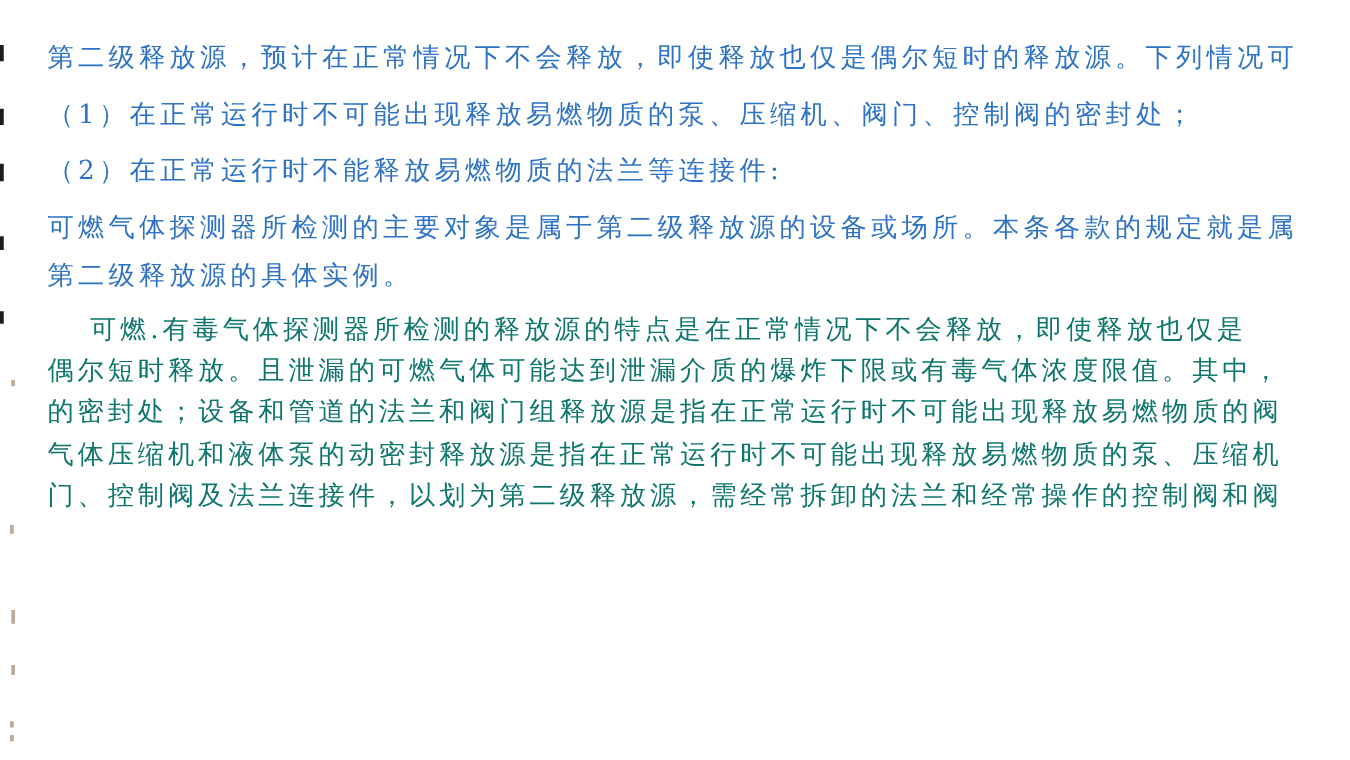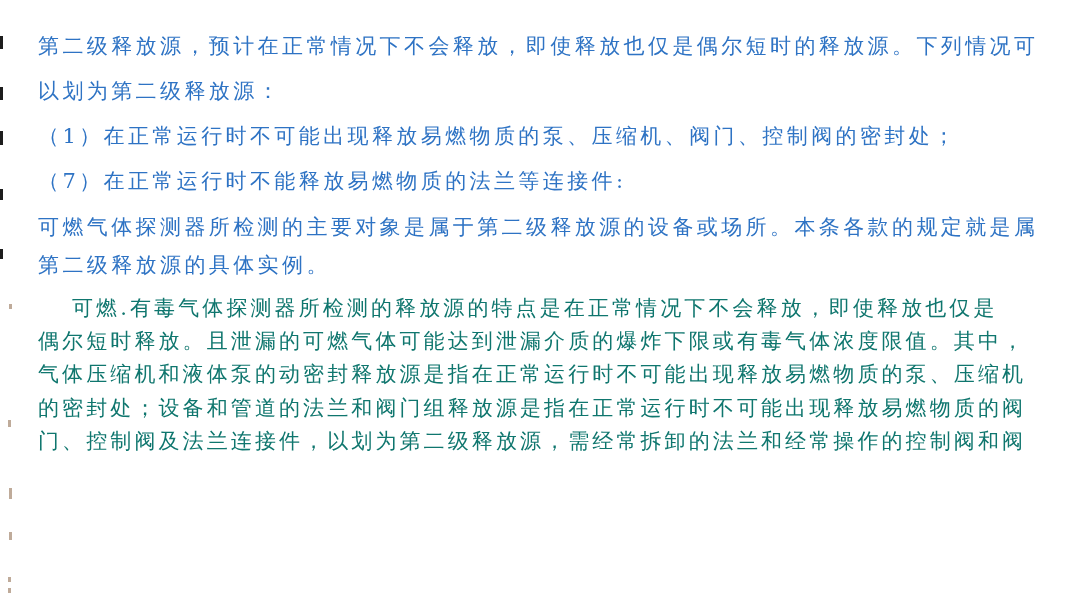--- a/index.html
+++ b/index.html
@@ -38,43 +38,42 @@
     opacity:.55;
   }
 </style>
 </head>
 <body>
 
 <div class="page">
 
   <div class="para p1 blue">
     <div class="line">第二级释放源，预计在正常情况下不会释放，即使释放也仅是偶尔短时的释放源。下列情况可</div>
-    <div class="line">以划为第二级释放源：</div>
   </div>
 
   <div class="para item blue">
     <div class="line">（1）在正常运行时不可能出现释放易燃物质的泵、压缩机、阀门、控制阀的密封处；</div>
   </div>
 
   <div class="para item blue">
-    <div class="line">（7）在正常运行时不能释放易燃物质的法兰等连接件:</div>
+    <div class="line">（2）在正常运行时不能释放易燃物质的法兰等连接件:</div>
   </div>
 
 
 
   <div class="para p2 blue">
     <div class="line">可燃气体探测器所检测的主要对象是属于第二级释放源的设备或场所。本条各款的规定就是属</div>
     <div class="line">第二级释放源的具体实例。</div>
   </div>
 
   <div class="para p3 gray">
     <div class="line indent">可燃.有毒气体探测器所检测的释放源的特点是在正常情况下不会释放，即使释放也仅是</div>
     <div class="line">偶尔短时释放。且泄漏的可燃气体可能达到泄漏介质的爆炸下限或有毒气体浓度限值。其中，</div>
+    <div class="line">的密封处；设备和管道的法兰和阀门组释放源是指在正常运行时不可能出现释放易燃物质的阀</div>
     <div class="line">气体压缩机和液体泵的动密封释放源是指在正常运行时不可能出现释放易燃物质的泵、压缩机</div>
-    <div class="line">的密封处；设备和管道的法兰和阀门组释放源是指在正常运行时不可能出现释放易燃物质的阀</div>
     <div class="line">门、控制阀及法兰连接件，以划为第二级释放源，需经常拆卸的法兰和经常操作的控制阀和阀</div>
   </div>
 
 </div>
 
 <div class="edge-mark" style="top:36px;height:13px;"></div>
 <div class="edge-mark" style="top:87px;height:13px;"></div>
 <div class="edge-mark" style="top:131px;height:14px;"></div>
 <div class="edge-mark" style="top:189px;height:11px;"></div>
 <div class="edge-mark" style="top:249px;height:10px;"></div>

